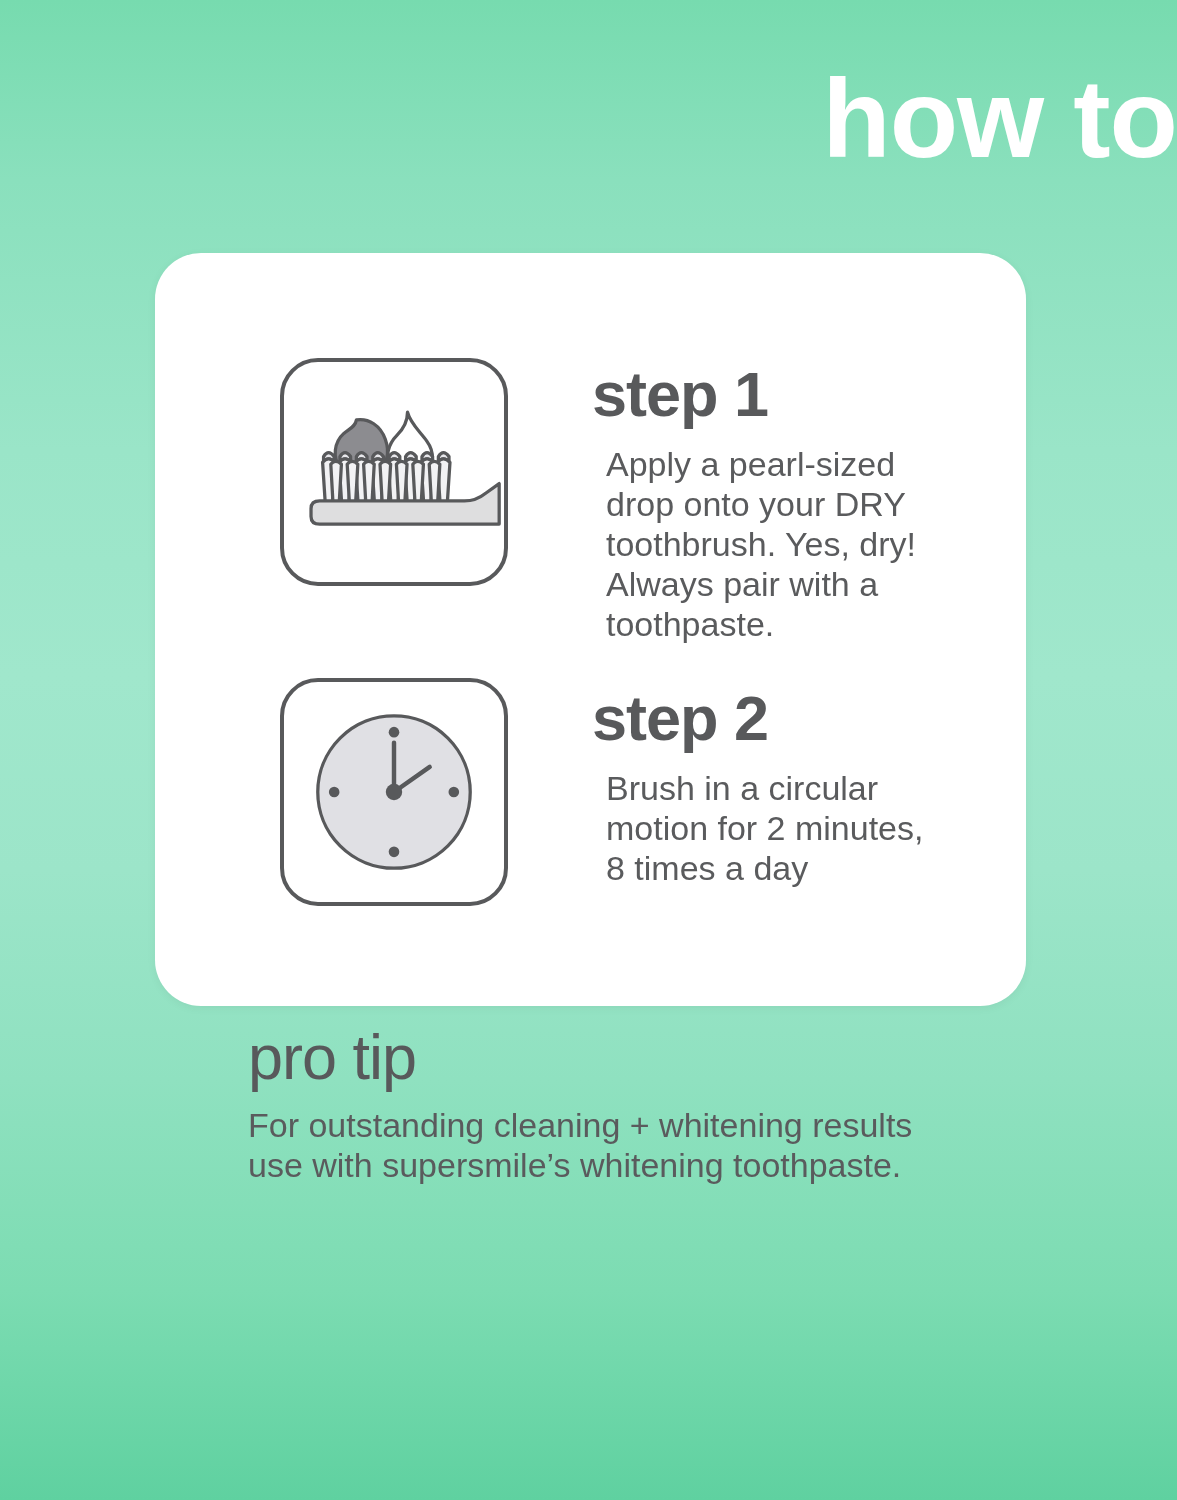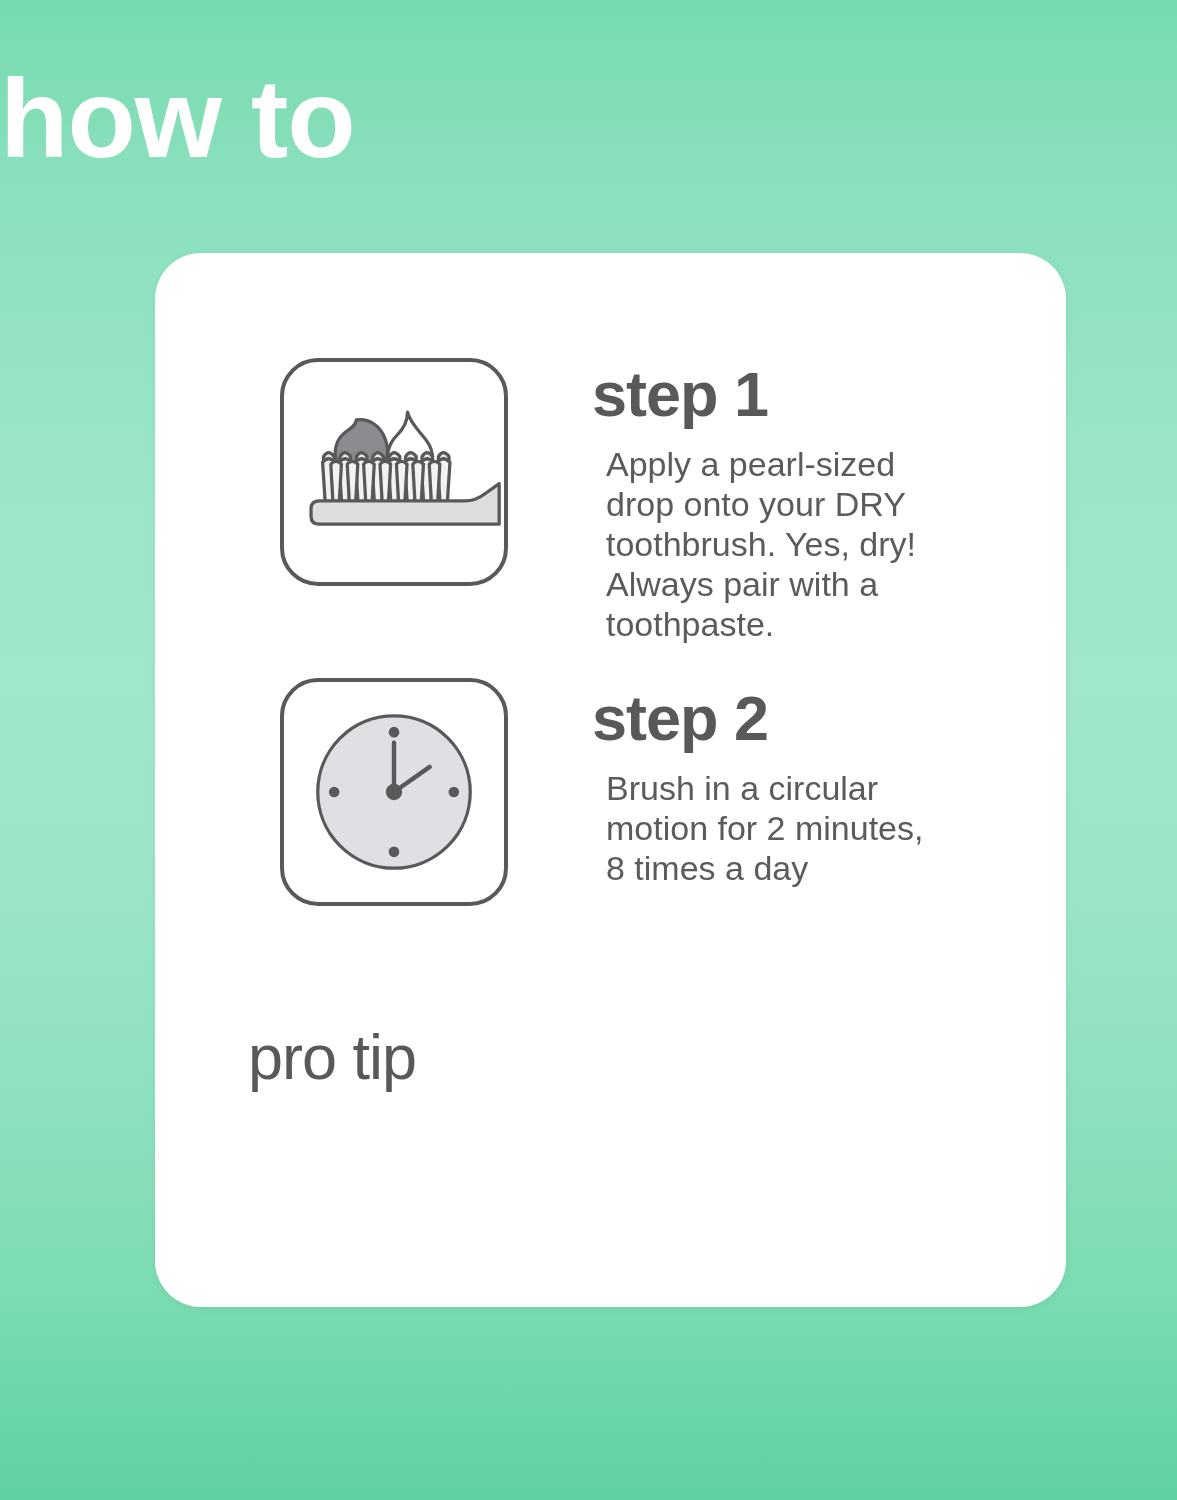--- a/index.html
+++ b/index.html
@@ -29,39 +29,38 @@
         #5fd1a0 100%);
     overflow: hidden;
   }
 
   
   .headline {
     position: absolute;
     top: 63px;
     left: 0;
     width: 1177px;
-    text-align: left;
+    text-align: right;
     color: #ffffff;
     font-size: 112px;
     line-height: 1.0;
     font-weight: 700;
     letter-spacing: -1px;
   }
 
   
   .card {
     position: absolute;
     left: 155px;
     top: 253px;
     width: 871px;
-    height: 1054px;
+    height: 753px;
     background: #ffffff;
     border-radius: 46px;
     box-shadow: 0 2px 10px rgba(0,0,0,0.05);
-    padding-left: 40px;
   }
 
   
   .step-row {
     position: absolute;
     display: flex;
     align-items: flex-start;
   }
   .step-row.s1 { left: 125px; top: 105px; }
   .step-row.s2 { left: 125px; top: 425px; align-items: center; }
@@ -212,16 +211,18 @@
       <div class="step-text">
         <div class="step-title">step 2</div>
         <div class="step-body">Brush in a circular
 motion for 2 minutes,
 8 times a day</div>
       </div>
     </div>
 
     <div class="protip">
       <div class="protip-title">pro tip</div>
+      <div class="protip-body">For outstanding cleaning + whitening results
+use with supersmile’s whitening toothpaste.</div>
     </div>
 
   </div>
 </div>
 
 </body></html>

